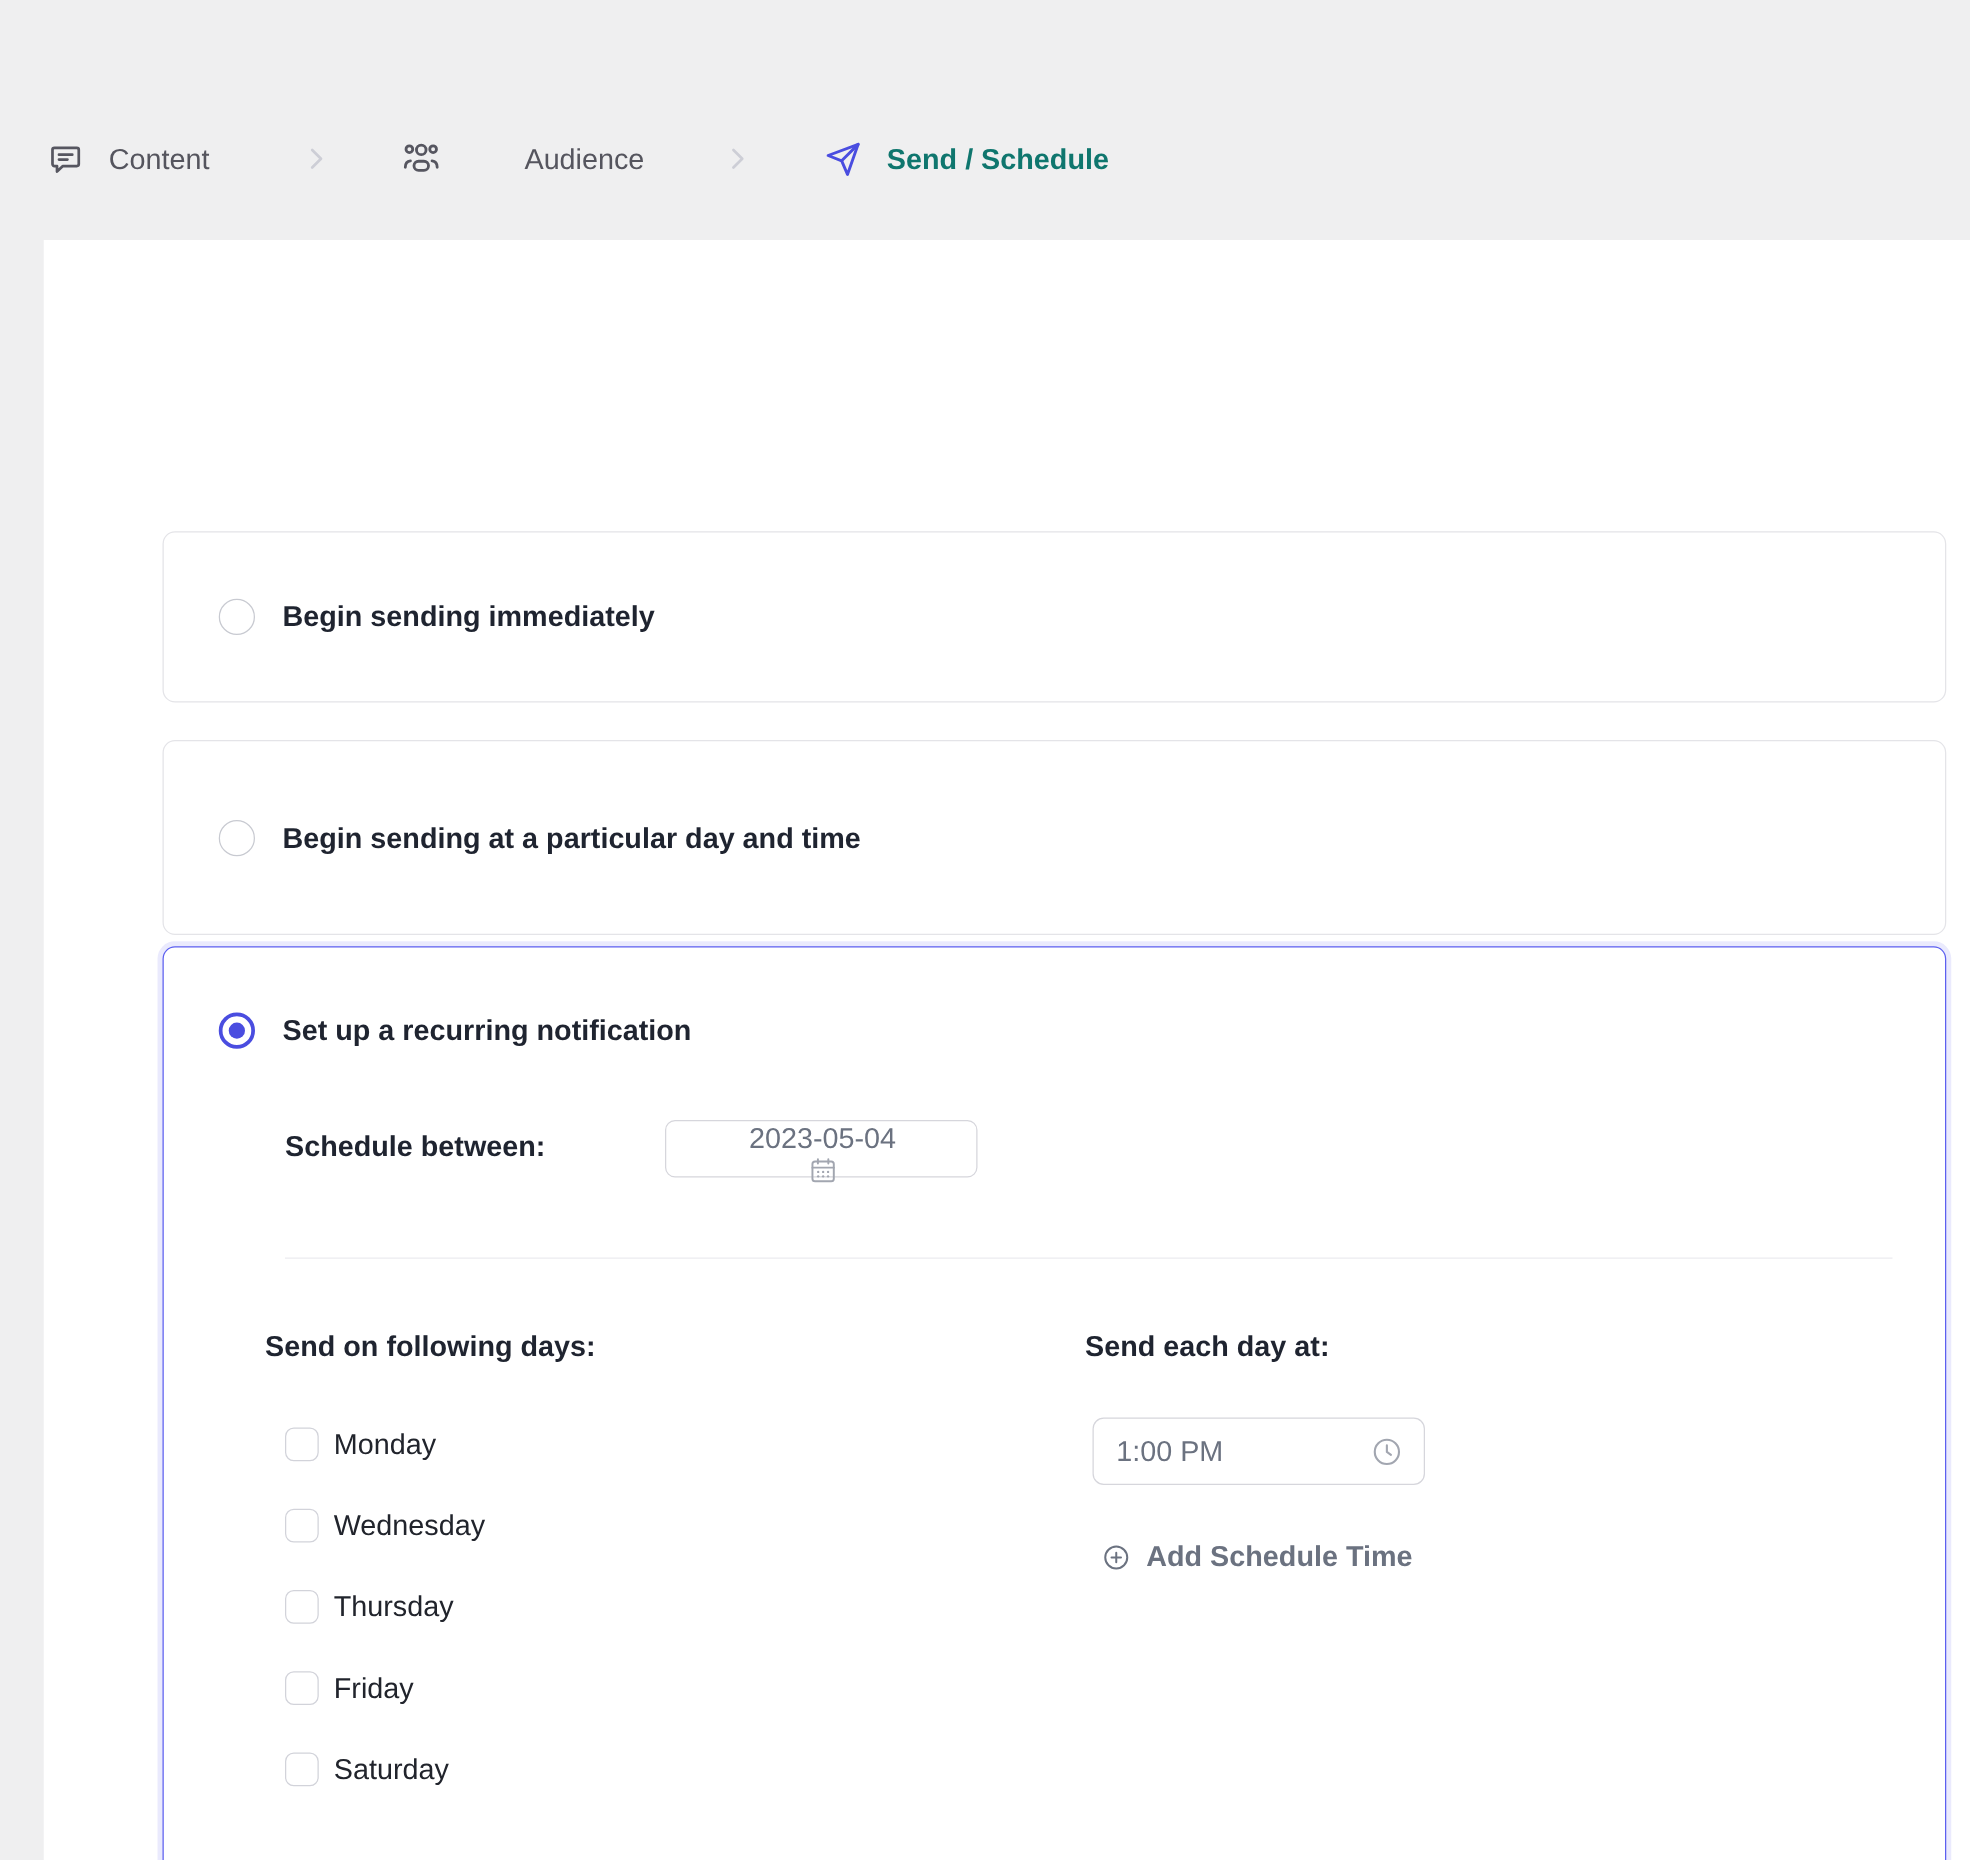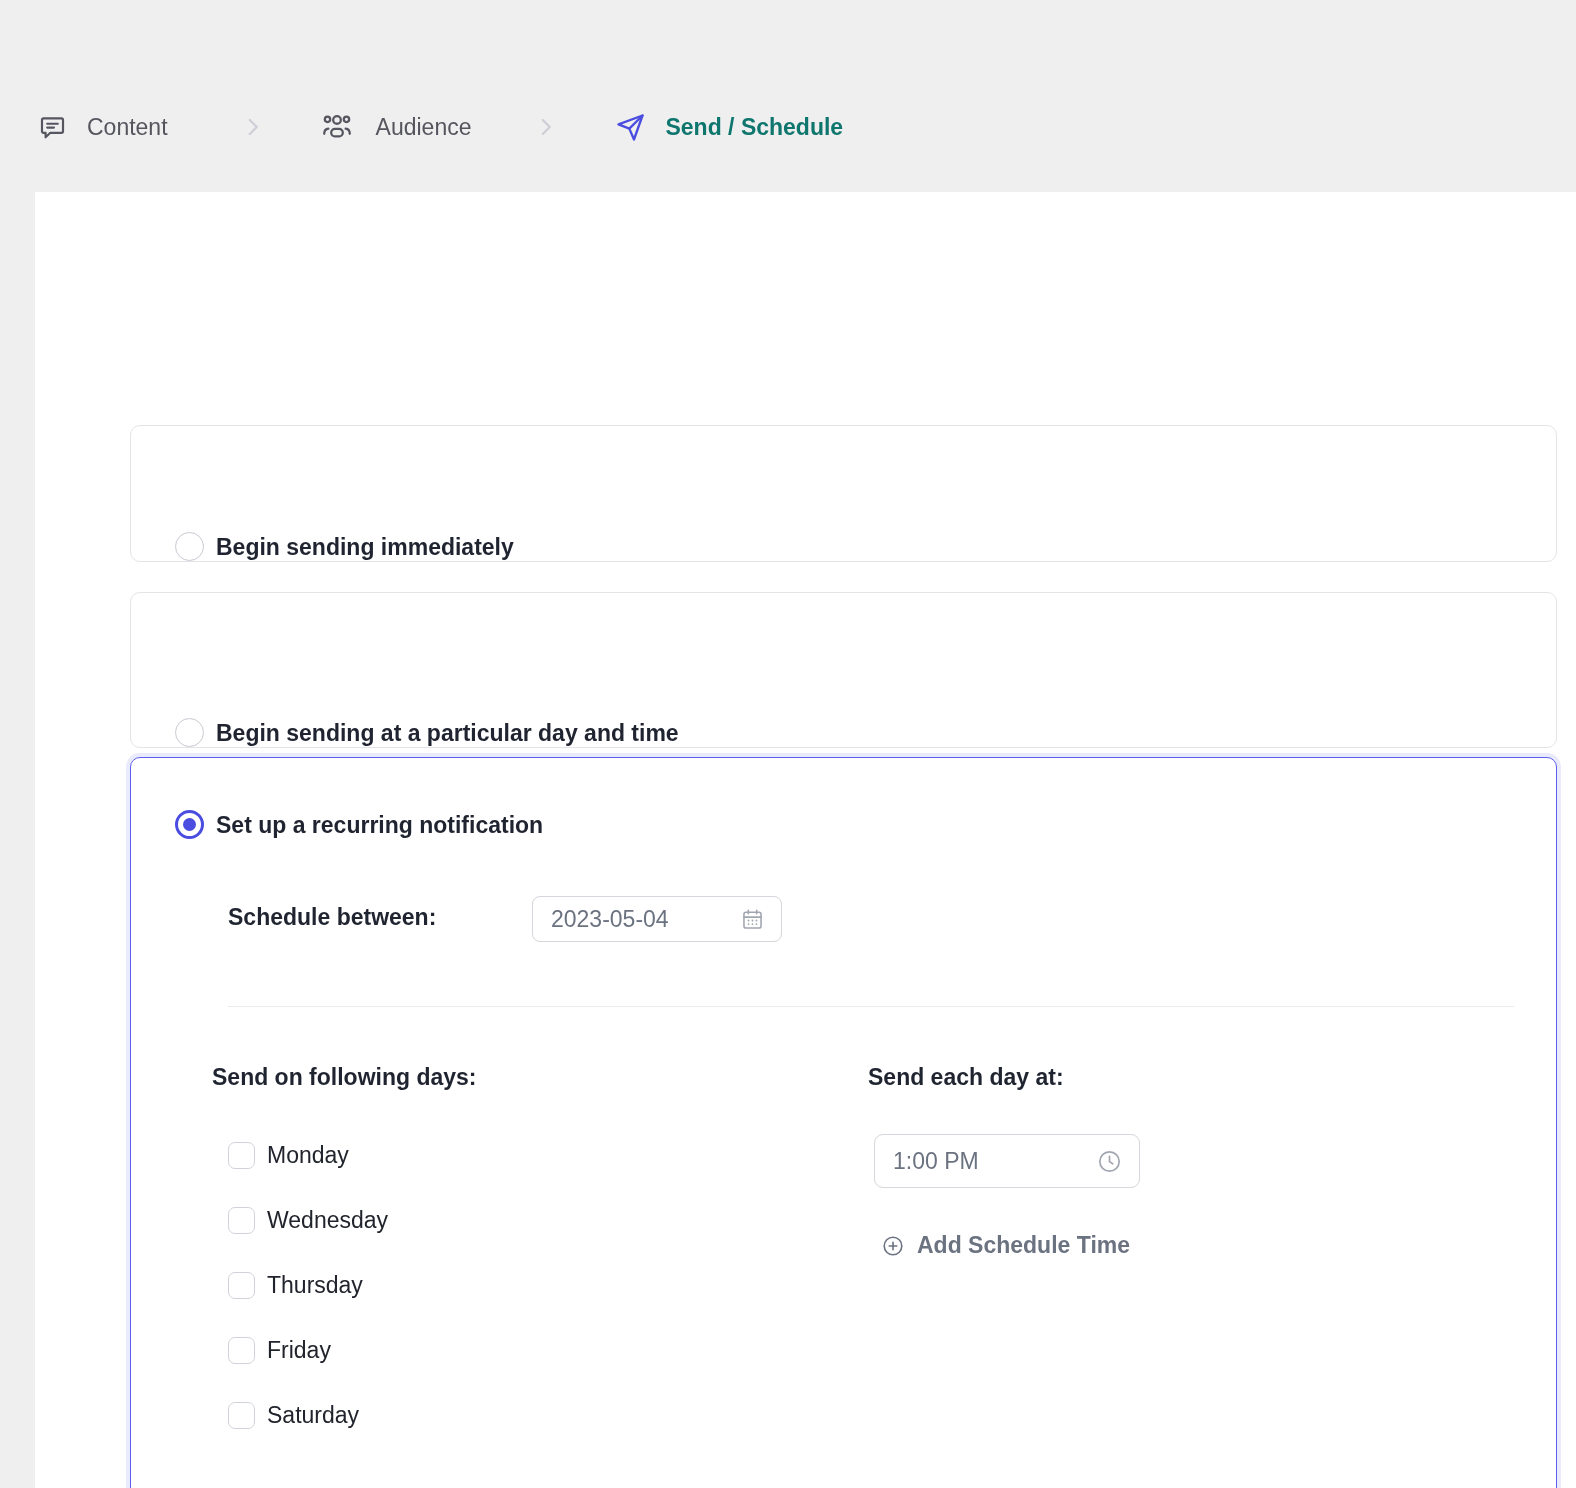--- a/index.html
+++ b/index.html
@@ -25,21 +25,21 @@
 
   
   .card {
     position:absolute; left:95px; width:1427px; background:#fff;
     border:1.5px solid #e4e4e8; border-radius:10px;
   }
   .card-1 { top:233px; height:137px; }
   .card-2 { top:400px; height:156px; }
   .card-3 { top:565px; height:869px; border:1.5px solid #5c5ff0;
             box-shadow:0 0 0 4px rgba(92,95,240,0.13); }
-  .option-row { display:flex; align-items:flex-end; height:100%; padding-left:44px; gap:12px; cursor:pointer; }
+  .option-row { display:flex; align-items:center; height:100%; padding-left:44px; gap:22px; cursor:pointer; }
   .card-3 .option-row { position:absolute; left:44px; top:51px; height:30px; padding-left:0; }
   .option-label { font-size:23px; font-weight:700; color:#1f2430; white-space:nowrap; }
 
   .radio { width:29px; height:29px; border-radius:50%; border:1.5px solid #c8cad1; background:#fff; flex:0 0 auto; }
   .radio.checked {
     border:3.5px solid #4a4de0; display:flex; align-items:center; justify-content:center;
   }
   .radio.checked::after { content:""; width:13px; height:13px; border-radius:50%; background:#4a4de0; }
 
   
@@ -47,21 +47,21 @@
   .lbl-between { left:97px; top:146px; }
   .lbl-days    { left:81px; top:306px; }
   .lbl-time    { left:737px; top:306px; }
 
   .text-input {
     position:absolute; display:flex; align-items:center; justify-content:space-between;
     border:1.5px solid #d6d6dc; border-radius:8px; background:#fff;
     padding:0 16px 0 18px; cursor:text;
   }
   .input-value { font-size:23px; color:#6b7280; white-space:nowrap; }
-  .date-1 { left:401px; top:138px; width:250px; height:46px; }
+  .date-1 { left:401px; top:138px; width:250px; height:46px;flex-direction:column; }
   .date-2 { left:689px; top:138px; width:250px; height:46px; }
   .time-1 { left:743px; top:376px; width:266px; height:54px; border-radius:9px; }
 
   .divider { position:absolute; left:97px; top:248px; width:1286px; height:1px; background:#ececf0; }
 
   .days-list { position:absolute; left:97px; top:365px; }
   .day-row { display:flex; align-items:center; height:65px; gap:12px; cursor:pointer; }
   .checkbox { width:27px; height:27px; border:1.5px solid #d2d3da; border-radius:7px; background:#fff; flex:0 0 auto; }
   .day-label { font-size:23px; font-weight:400; color:#21242c; }
 
@@ -86,21 +86,21 @@
       </span>
       <span class="step-label" style="margin-left:20px;">Content</span>
     </div>
 
     <span class="chev" style="margin-left:72px;">
       <svg width="26" height="26" viewBox="0 0 24 24" fill="none" stroke="#cdced6" stroke-width="2" stroke-linecap="round" stroke-linejoin="round">
           <path d="M9 5.5l6.5 6.5L9 18.5"></path>
         </svg>
     </span>
 
-    <div class="step" style="margin-left:54px;">
+    <div class="step" style="margin-left:54px;gap:44px;">
       <span class="icon">
         <svg width="34" height="34" viewBox="0 0 24 24" fill="none" stroke="#565660" stroke-width="1.6" stroke-linecap="round" stroke-linejoin="round">
           <circle cx="12" cy="7" r="2.7"></circle>
           <rect x="7.9" y="13.4" width="8.2" height="5.2" rx="2.6"></rect>
           <circle cx="5.3" cy="6.6" r="1.9"></circle>
           <circle cx="18.7" cy="6.6" r="1.9"></circle>
           <path d="M3 16.8c0-2 1.2-3.4 2.9-3.6"></path>
           <path d="M21 16.8c0-2-1.2-3.4-2.9-3.6"></path>
         </svg>
       </span>

